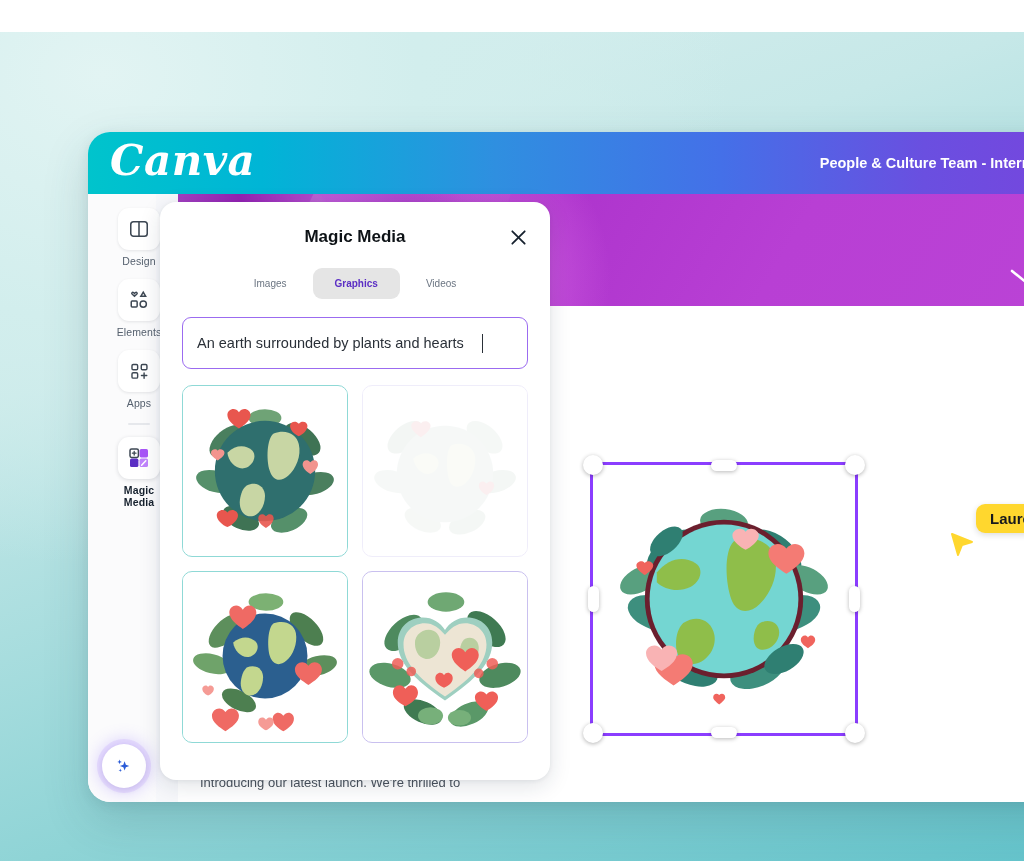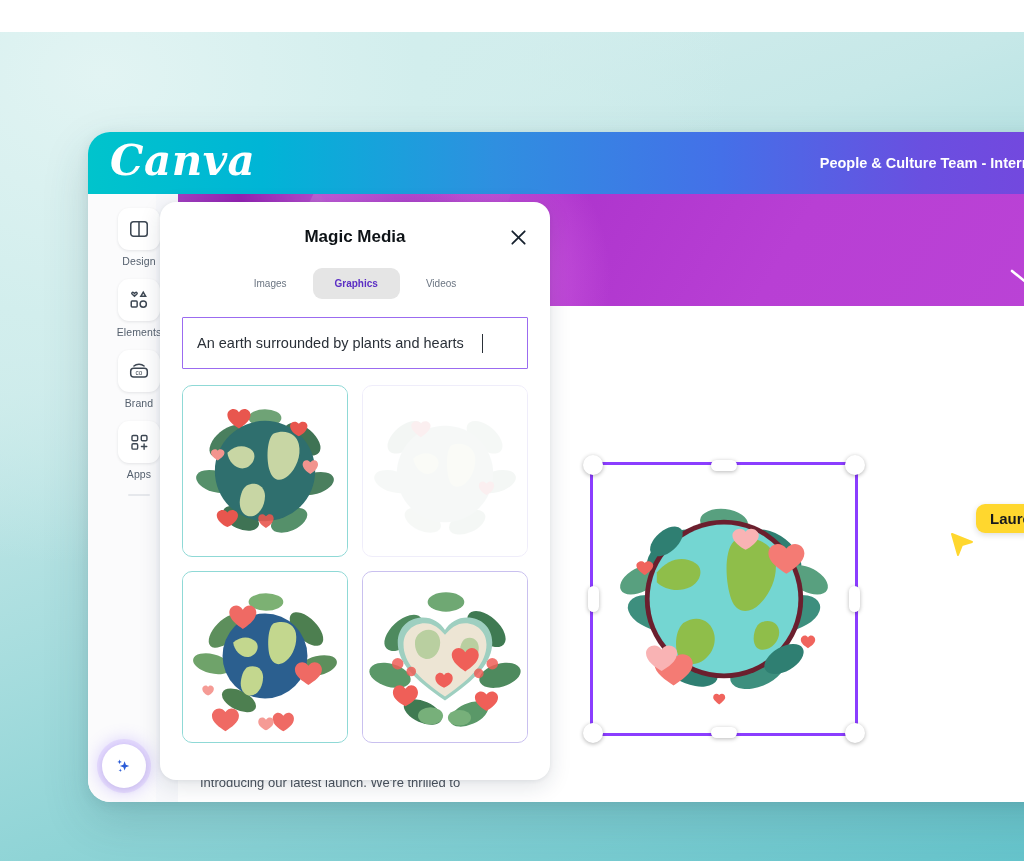--- a/index.html
+++ b/index.html
@@ -160,21 +160,21 @@
     color: #6b7582;
     cursor: pointer;
     white-space: nowrap;
   }
   .tab.active { background: #e5e5e5; color: #5b2ec4; font-weight: 700; }
 
   .prompt-box {
     margin-top: 18px;
     height: 52px;
     border: 1.6px solid #9b6bf0;
-    border-radius: 1px;
+    border-radius: 9px;
     display: flex; align-items: center;
     padding: 0 14px;
     background: #fff;
     gap: 12px;
   }
   .prompt-text { font-size: 14.5px; color: #2a3038; white-space: nowrap; }
   .caret {
     display: inline-block;
     width: 1.5px; height: 19px;
     background: #2a3038;
@@ -373,46 +373,50 @@
             <svg width="24" height="24" viewBox="0 0 26 26" fill="none" stroke="#3d4753" stroke-width="1.6">
               <path d="M5.5 6.6c-.9-.9.3-2.5 1.6-1.6.6.4 1 .9 1 .9s.4-.5 1-.9c1.3-.9 2.5.7 1.6 1.6L8.1 9 5.5 6.6z"></path>
               <path d="M17.6 4.6l2.6 4.4h-5.2l2.6-4.4z"></path>
               <rect x="4.6" y="14.2" width="6.4" height="6.4" rx="1"></rect>
               <circle cx="17.6" cy="17.4" r="3.4"></circle>
             </svg>
           </div>
           <div class="rail-label">Elements</div>
         </div>
 
-        <div class="rail-item">
-          <div class="rail-icon-box">
-            <svg width="24" height="24" viewBox="0 0 26 26" fill="none" stroke="#3d4753" stroke-width="1.6">
-              <rect x="4" y="10" width="18" height="9.5" rx="3.2"></rect>
-              <text x="13" y="17.4" font-size="7" fill="#3d4753" stroke="none" text-anchor="middle" font-family="Liberation Sans, sans-serif">co</text>
-              <path d="M7.5 7.6c2.8-2.6 8.2-2.6 11 0" stroke-linecap="round"></path>
-            </svg>
-          </div>
-          <div class="rail-label">Brand</div>
-        </div>
 
         <div class="rail-item">
           <div class="rail-icon-box">
             <svg width="23" height="23" viewBox="0 0 26 26" fill="none" stroke="#3d4753" stroke-width="1.6">
               <rect x="4.5" y="5" width="6.4" height="6" rx="1.4"></rect>
               <rect x="15" y="5" width="6.4" height="6" rx="1.4"></rect>
               <rect x="4.5" y="14.5" width="6.4" height="6" rx="1.4"></rect>
               <line x1="18.2" y1="14.6" x2="18.2" y2="20.6" stroke-linecap="round"></line>
               <line x1="15.2" y1="17.6" x2="21.2" y2="17.6" stroke-linecap="round"></line>
             </svg>
           </div>
           <div class="rail-label">Apps</div>
         </div>
 
         <div class="rail-divider"></div>
 
+        <div class="rail-item active">
+          <div class="rail-icon-box">
+            <svg width="26" height="26" viewBox="0 0 26 26">
+              <rect x="4" y="4" width="8.4" height="8.4" rx="1.6" fill="none" stroke="#3d4753" stroke-width="1.5"></rect>
+              <path d="M6.4 8.2h3.6M8.2 6.4v3.6" stroke="#3d4753" stroke-width="1.3" stroke-linecap="round"></path>
+              <rect x="13.6" y="4" width="8.4" height="8.4" rx="1.6" fill="#a855f7"></rect>
+              <rect x="4" y="13.6" width="8.4" height="8.4" rx="1.6" fill="#5b2ec4"></rect>
+              <rect x="13.6" y="13.6" width="8.4" height="8.4" rx="1.6" fill="#c084fc"></rect>
+              <path d="M15.6 20.2l4.2-4.4" stroke="#fff" stroke-width="1.5" stroke-linecap="round"></path>
+            </svg>
+          </div>
+          <div class="rail-label" style="white-space:pre-line">Magic
+Media</div>
+        </div>
 
         <div class="magic-fab">
           <svg width="24" height="24" viewBox="0 0 24 24">
             <path d="M12.6 7.2l1.25 3.45 3.45 1.25-3.45 1.25-1.25 3.45-1.25-3.45L7.9 11.9l3.45-1.25z" fill="#2a5bd7"></path>
             <path d="M7.6 5.6l.62 1.72 1.72.62-1.72.62L7.6 10.3l-.62-1.74L5.26 7.94l1.72-.62z" fill="#2a5bd7"></path>
             <path d="M8.3 14.6l.46 1.3 1.3.46-1.3.46-.46 1.3-.46-1.3-1.3-.46 1.3-.46z" fill="#2a5bd7"></path>
           </svg>
         </div>
       </div>
 

